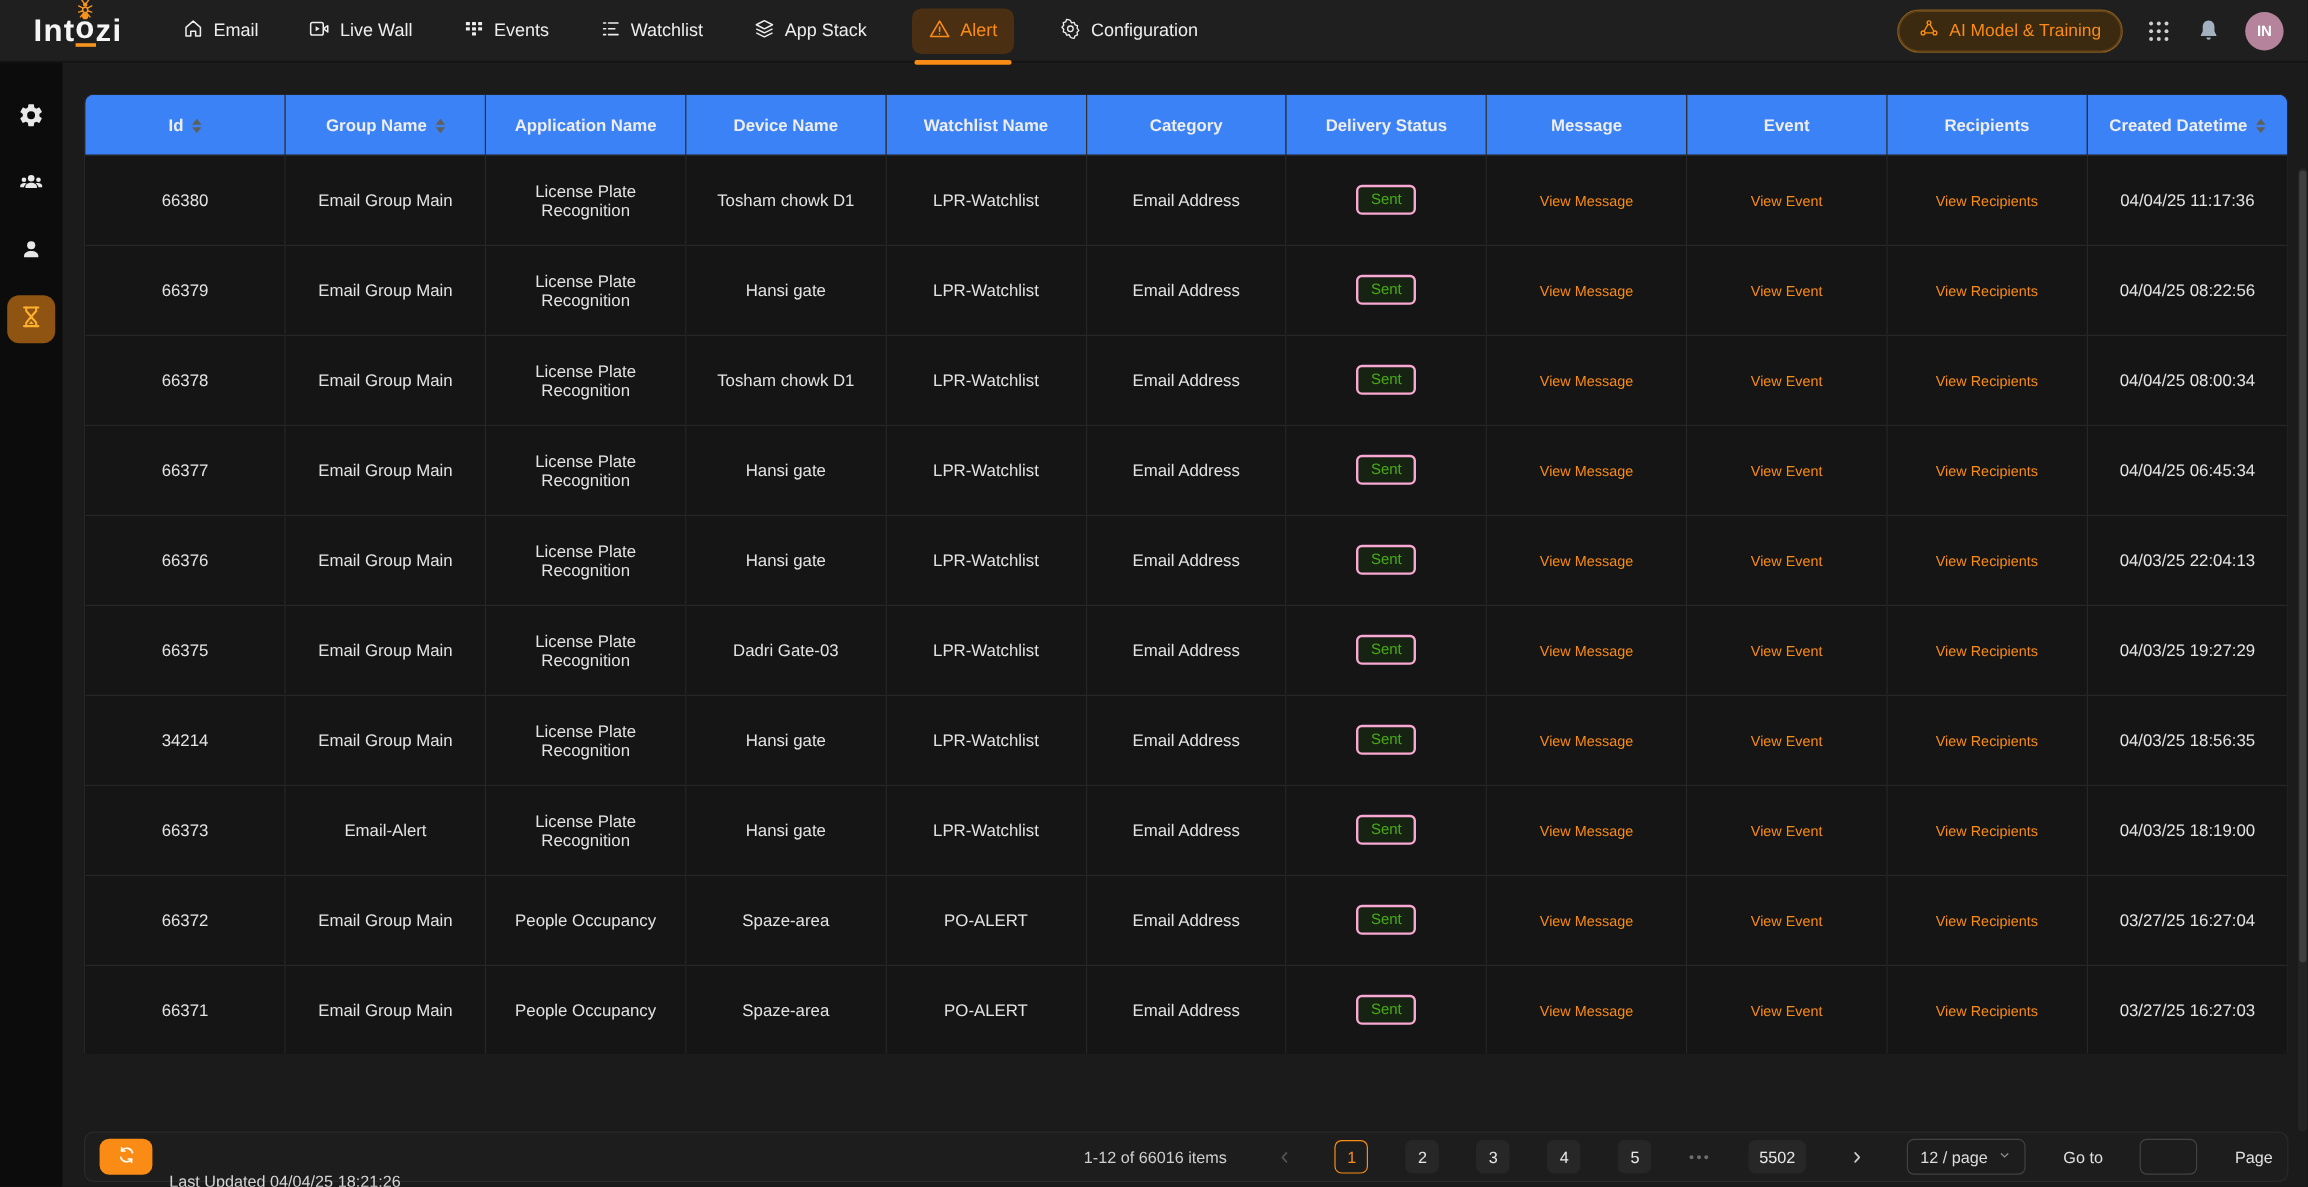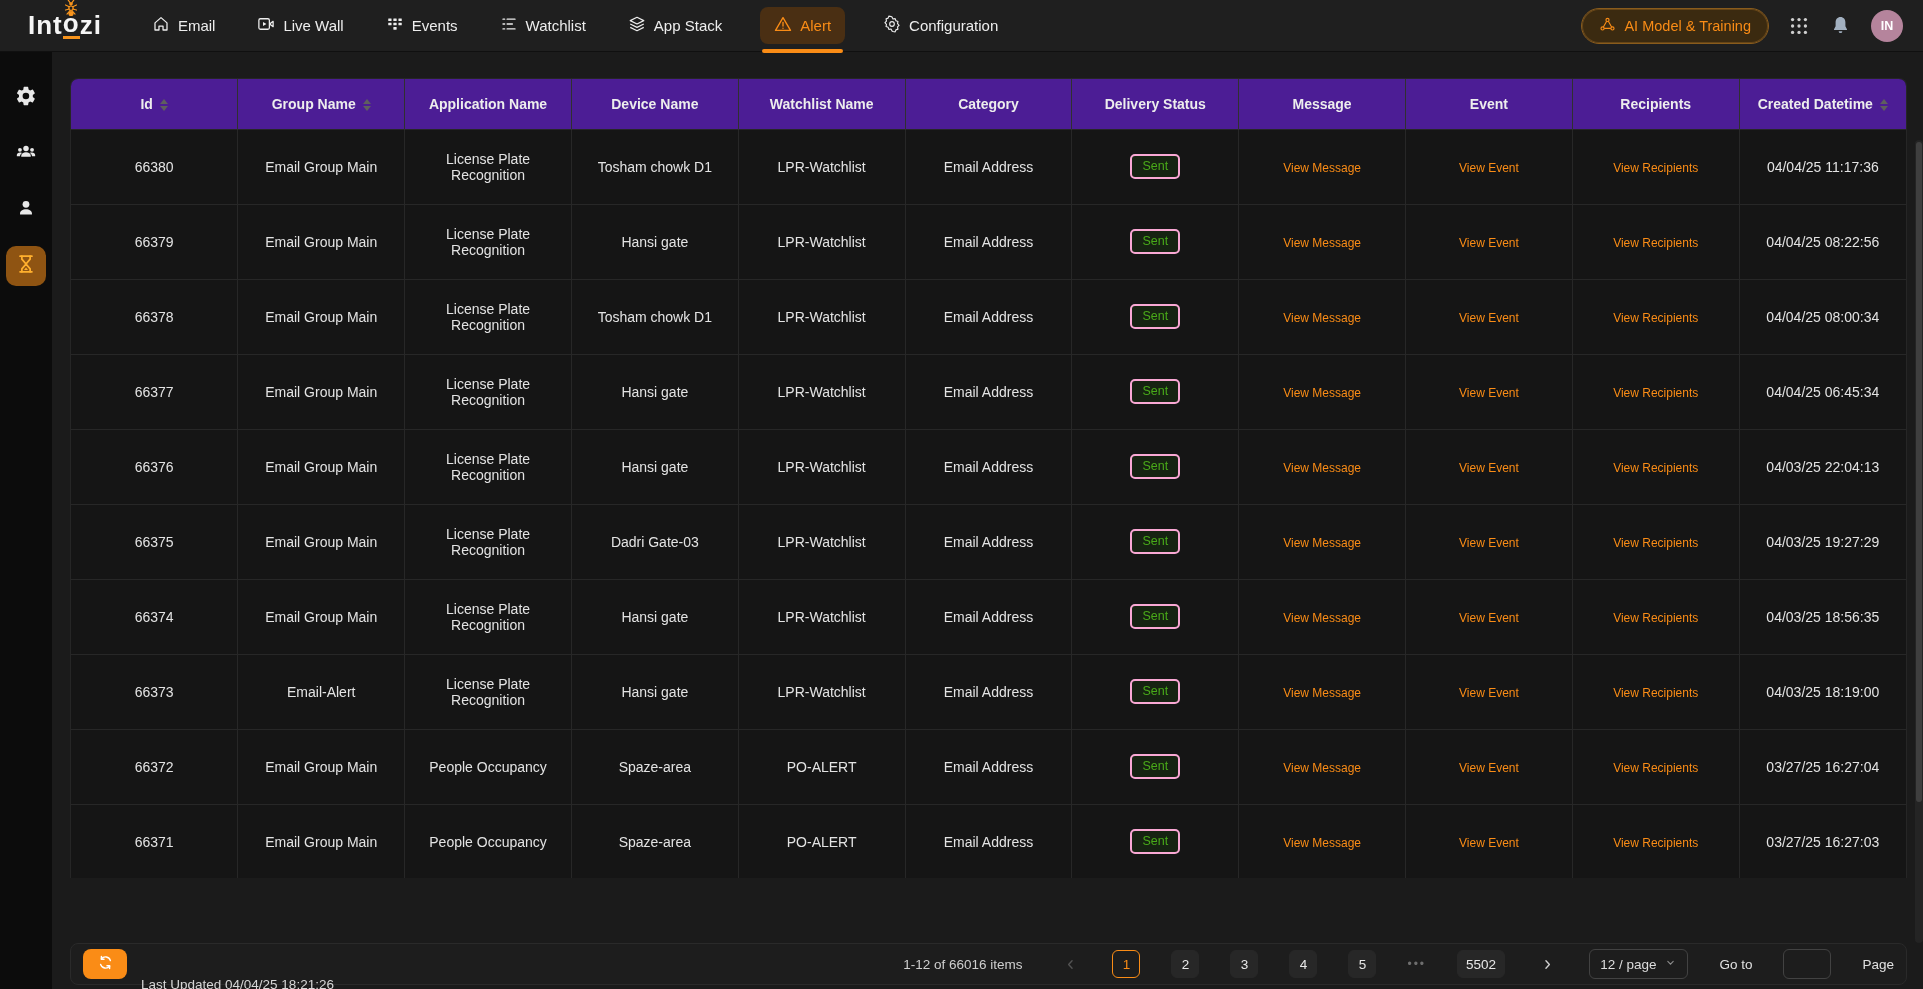--- a/index.html
+++ b/index.html
@@ -61,21 +61,21 @@
   .title-actions { display: flex; gap: 8px; margin-right: 4px; }
   .icon-btn { width: 38px; height: 38px; border: 1px solid #3a3a3a; border-radius: 9px;
     background: transparent; display: flex; align-items: center; justify-content: center;
     color: #bfbfbf; cursor: pointer; }
   .icon-btn svg { width: 18px; height: 18px; }
 
   
   .table-wrap { height: 800px; overflow: hidden; border-radius: 8px 8px 0 0;
     border: 1px solid #262626; border-bottom: none; background: #151515; }
   table { width: 100%; border-collapse: collapse; table-layout: fixed; }
-  th { height: 50px; background: #4c1d95; font-size: 14px; font-weight: 700;
+  th { height: 50px; background: #3b82f6; font-size: 14px; font-weight: 700;
     color: #ededed; padding: 0 6px; }
   th:not(:last-child) { border-right: 1px solid #303030; }
   td { height: 75px; font-size: 14px; color: #e3e3e3; text-align: center;
     padding: 4px 10px; background: #151515; border-top: 1px solid #272727; }
   td:not(:last-child) { border-right: 1px solid #272727; }
   .sorter { display: inline-flex; flex-direction: column; gap: 2px; margin-left: 7px;
     vertical-align: middle; }
   .caret-up { width: 0; height: 0; border-left: 4px solid transparent;
     border-right: 4px solid transparent; border-bottom: 5px solid #5f5f5f; }
   .caret-down { width: 0; height: 0; border-left: 4px solid transparent;
@@ -362,21 +362,21 @@
     <td>Dadri Gate-03</td>
     <td>LPR-Watchlist</td>
     <td>Email Address</td>
     <td><span class="tag-sent">Sent</span></td>
     <td><a class="link">View Message</a></td>
     <td><a class="link">View Event</a></td>
     <td><a class="link">View Recipients</a></td>
     <td>04/03/25 19:27:29</td>
   </tr>
             <tr>
-    <td>66374</td>
+    <td>34214</td>
     <td>Email Group Main</td>
     <td>License Plate Recognition</td>
     <td>Hansi gate</td>
     <td>LPR-Watchlist</td>
     <td>Email Address</td>
     <td><span class="tag-sent">Sent</span></td>
     <td><a class="link">View Message</a></td>
     <td><a class="link">View Event</a></td>
     <td><a class="link">View Recipients</a></td>
     <td>04/03/25 18:56:35</td>

